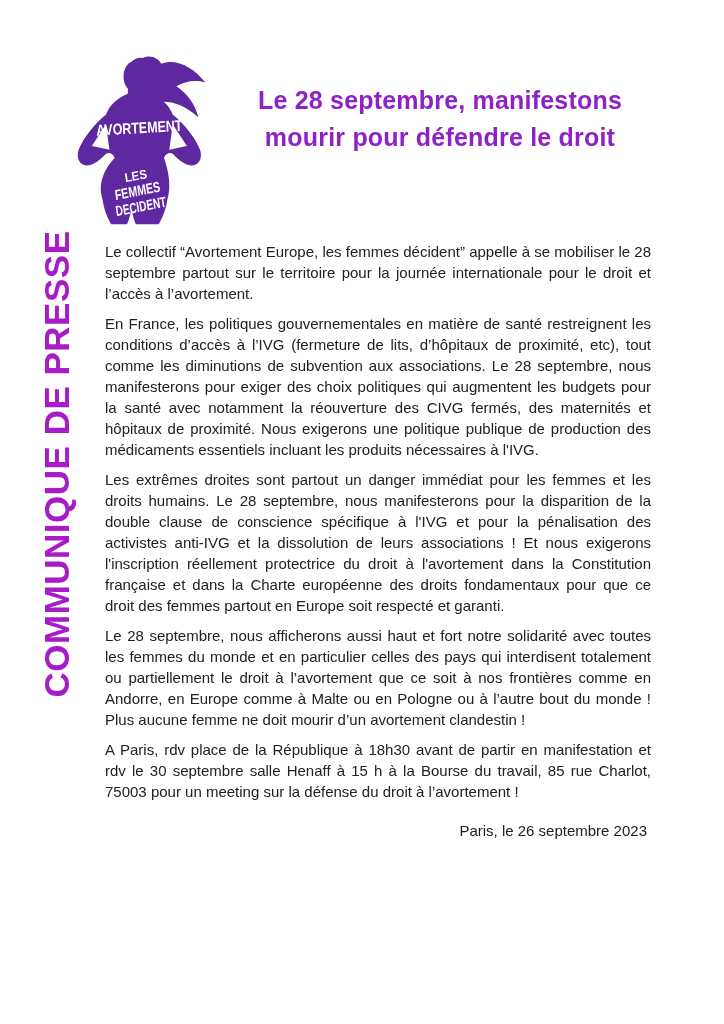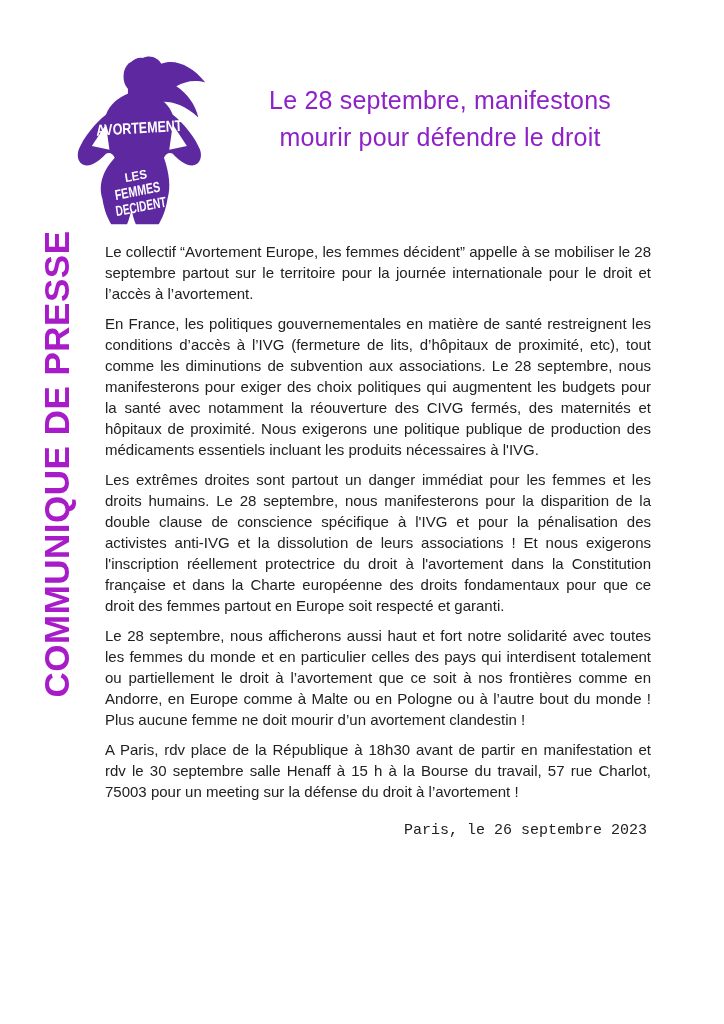--- a/index.html
+++ b/index.html
@@ -35,21 +35,21 @@
 
   
   .title {
     position: absolute;
     left: 228px;
     top: 82px;
     width: 424px;
     text-align: center;
     color: var(--title-color, #8e22c8);
     font-size: 25px;
-    font-weight: normal;
+    font-weight: bold;
     line-height: 37px;
     letter-spacing: 0.2px;
   }
   .title .title-line { display: block; }
 
   
   .vertical-label {
     position: absolute;
     left: 57px;
     top: 464px;
@@ -72,21 +72,20 @@
     line-height: 21px;
     text-align: justify;
   }
   .body-copy p {
     margin: 0 0 9px 0;
   }
   .dateline {
     margin-top: 18px;
     text-align: right;
     padding-right: 4px;
-    font-family: Liberation Mono, monospace;
   }
 </style>
 </head>
 <body>
 
 <div class="page">
 
   <div class="logo">
     <svg viewBox="0 0 150 180" preserveAspectRatio="none">
 
@@ -121,17 +120,17 @@
     <span class="title-line">mourir pour défendre le droit</span>
   </h1>
 
   <div class="vertical-label">COMMUNIQUE DE PRESSE</div>
 
   <div class="body-copy">
     <p>Le collectif “Avortement Europe, les femmes décident” appelle à se mobiliser le 28 septembre partout sur le territoire pour la journée internationale pour le droit et l’accès à l’avortement.</p>
     <p>En France, les politiques gouvernementales en matière de santé restreignent les conditions d’accès à l’IVG (fermeture de lits, d’hôpitaux de proximité, etc), tout comme les diminutions de subvention aux associations. Le 28 septembre, nous manifesterons pour exiger des choix politiques qui augmentent les budgets pour la santé avec notamment la réouverture des CIVG fermés, des maternités et hôpitaux de proximité. Nous exigerons une politique publique de production des médicaments essentiels incluant les produits nécessaires à l'IVG.</p>
     <p>Les extrêmes droites sont partout un danger immédiat pour les femmes et les droits humains. Le 28 septembre, nous manifesterons pour la disparition de la double clause de conscience spécifique à l'IVG et pour la pénalisation des activistes anti-IVG et la dissolution de leurs associations ! Et nous exigerons l'inscription réellement protectrice du droit à l'avortement dans la Constitution française et dans la Charte européenne des droits fondamentaux pour que ce droit des femmes partout en Europe soit respecté et garanti.</p>
     <p>Le 28 septembre, nous afficherons aussi haut et fort notre solidarité avec toutes les femmes du monde et en particulier celles des pays qui interdisent totalement ou partiellement le droit à l’avortement que ce soit à nos frontières comme en Andorre, en Europe comme à Malte ou en Pologne ou à l’autre bout du monde ! Plus aucune femme ne doit mourir d’un avortement clandestin !</p>
-    <p>A Paris, rdv place de la République à 18h30 avant de partir en manifestation et rdv le 30 septembre salle Henaff à 15 h à la Bourse du travail, 57 rue Charlot, 75003 pour un meeting sur la défense du droit à l’avortement !</p>
+    <p>A Paris, rdv place de la République à 18h30 avant de partir en manifestation et rdv le 30 septembre salle Henaff à 15 h à la Bourse du travail, 85 rue Charlot, 75003 pour un meeting sur la défense du droit à l’avortement !</p>
     <div class="dateline">Paris, le 26 septembre 2023</div>
   </div>
 
 </div>
 
 </body></html>

